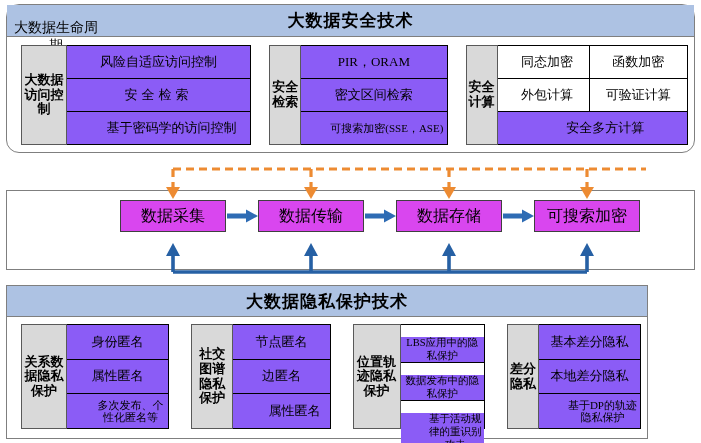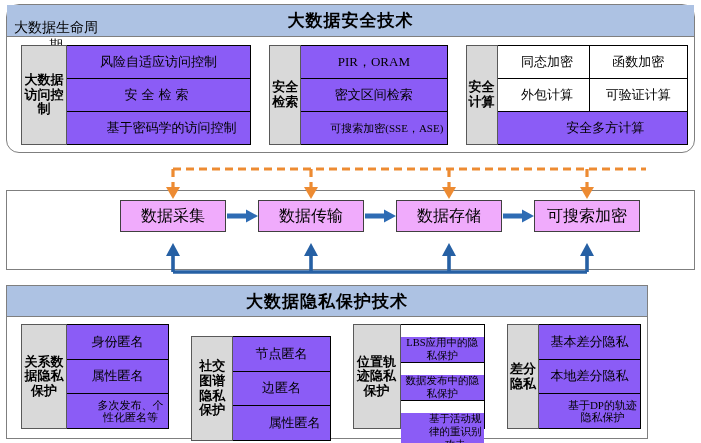--- a/index.html
+++ b/index.html
@@ -104,21 +104,21 @@
   #panel-life{left:6px;top:190px;width:689px;height:80px;border:1px solid #7f7f7f;}
   #life-label{
     position:absolute;left:8px;top:19px;width:96px;
     text-align:center;font-size:14px;line-height:1.25;
     font-family:"DejaVu Sans","Liberation Sans",sans-serif;
   }
   .life-box{
     position:absolute;top:200px;
     width:106px;height:32px;
     border:1px solid #404040;
-    background:#f0abfc;
+    background:#d946ef;
     display:flex;align-items:center;justify-content:center;
     font-family:"DejaVu Sans","Liberation Sans",sans-serif;
     font-size:16px;
     box-sizing:border-box;
     z-index:4;
   }
   #life-1{left:120px;}
   #life-2{left:258px;}
   #life-3{left:396px;}
   #life-4{left:534px;}
@@ -131,21 +131,21 @@
   #fa-3{left:503px;}
 
   .svg-layer{position:absolute;left:0;top:0;width:701px;height:443px;pointer-events:none;z-index:3;}
 
   
   #panel-bottom{left:6px;top:285px;width:642px;height:154px;}
   #panel-bottom .panel-title{height:31px;}
   #panel-bottom .panel-body{padding:7px 6px 7px 8px;height:121px;}
   #g-rel{width:168px;height:105px;margin-left:6px;}
   #g-rel .group-label{width:46px;}
-  #g-social{width:158px;height:105px;margin-left:22px;margin-top:12px;}
+  #g-social{width:158px;height:105px;margin-left:22px;}
   #g-social .group-label{width:42px;}
   #g-loc{width:150px;height:105px;margin-left:22px;}
   #g-loc .group-label{width:48px;}
   #g-dp{width:152px;height:105px;margin-left:22px;}
   #g-dp .group-label{width:32px;}
 </style>
 </head>
 <body>
 
 <div class="page">

